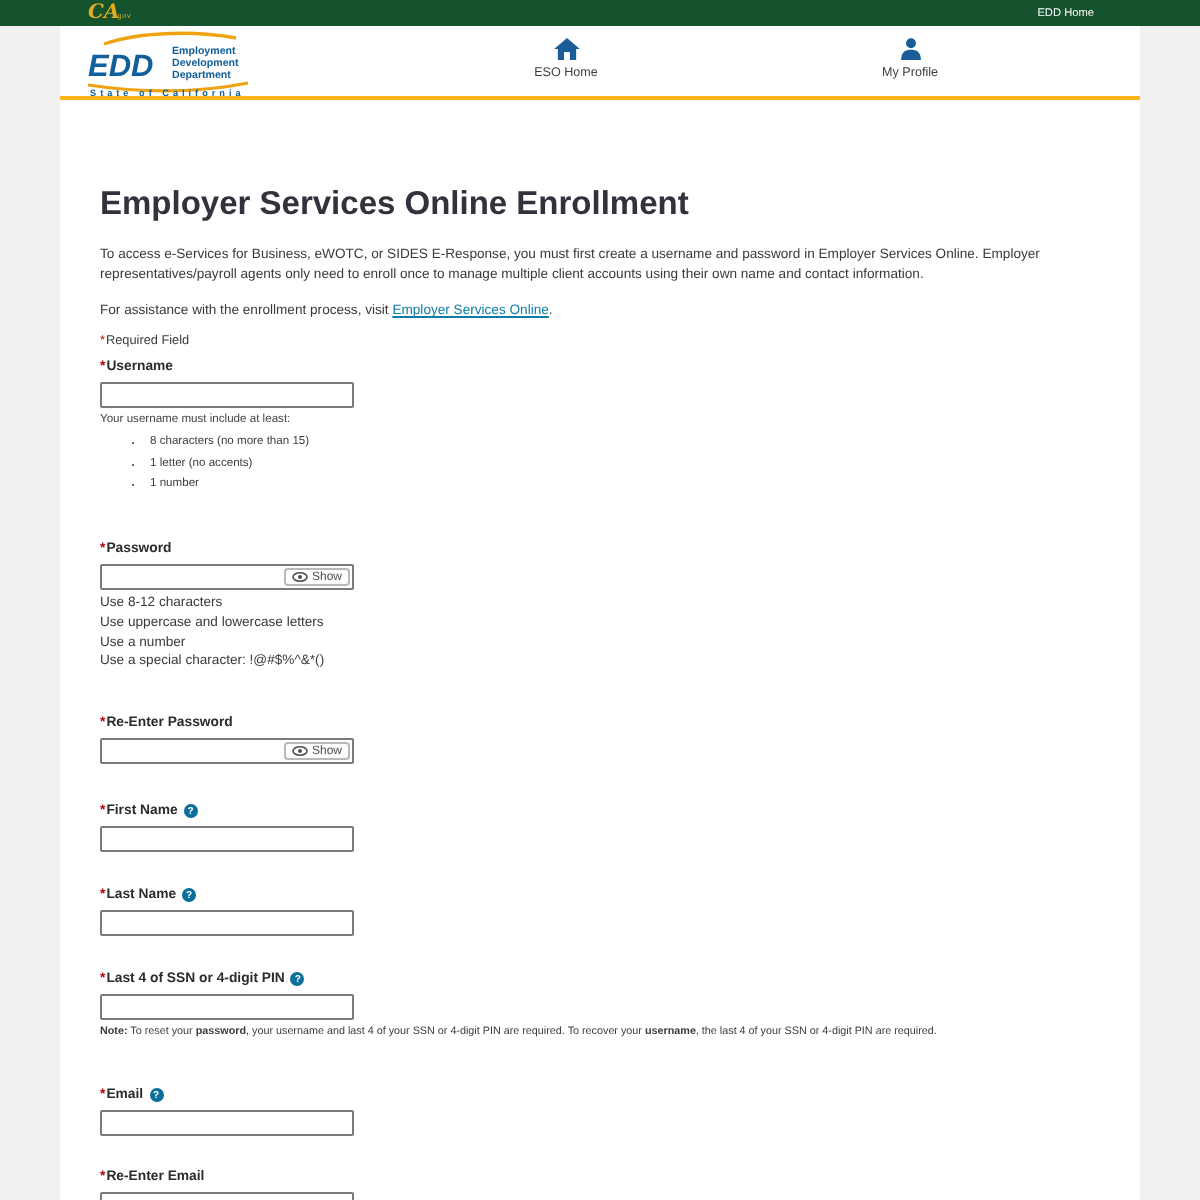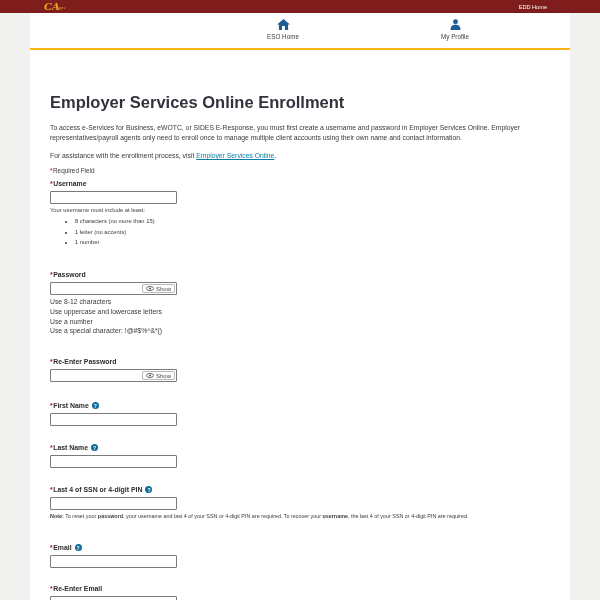--- a/index.html
+++ b/index.html
@@ -1,20 +1,20 @@
 <!DOCTYPE html>
 <html><head>
 <meta charset="utf-8">
 <style>
   * { margin:0; padding:0; box-sizing:border-box; }
   html,body { width:600px; height:600px; overflow:hidden; }
   body { background:#f1f1f0; font-family:"Liberation Sans",sans-serif; color:#3a3a3a; }
 
   
-  .utility-bar { height:13px; background:#7f1d1d; display:flex; align-items:center; justify-content:space-between; padding:0 53px 0 44px; }
+  .utility-bar { height:13px; background:#14532d; display:flex; align-items:center; justify-content:space-between; padding:0 53px 0 44px; }
   .ca-logo { display:flex; align-items:flex-end; text-decoration:none; line-height:1; }
   .ca-script { color:#e3ad1f; font-family:"DejaVu Serif",serif; font-style:italic; font-weight:bold; font-size:10px; }
   .ca-gov { color:#e3ad1f; font-size:3.6px; letter-spacing:.4px; margin-left:-1px; margin-bottom:.5px; font-style:normal; }
   .edd-home-link { color:#ffffff; font-size:5.6px; text-decoration:none; }
 
   
   .card { width:540px; height:587px; margin:0 auto; background:#ffffff; }
 
   
   .site-header { position:relative; height:37px; border-bottom:2.5px solid #fcb316; }
@@ -63,20 +63,31 @@
   <a class="ca-logo">
     <span class="ca-script">CA</span>
     <span class="ca-gov">gov</span>
   </a>
   <a class="edd-home-link">EDD Home</a>
 </div>
 
 <div class="card">
 
   <div class="site-header">
+    <a class="edd-logo">
+      <svg width="82" height="34" viewBox="0 0 82 34">
+        <path d="M9 7 C 28 0.5, 56 0.5, 75 4" fill="none" stroke="#f0a30e" stroke-width="1.7"></path>
+        <text x="1" y="23" font-family="'Liberation Sans',sans-serif" font-style="italic" font-weight="bold" font-size="15.5" fill="#11609c">EDD</text>
+        <text x="43" y="12" font-family="'Liberation Sans',sans-serif" font-weight="bold" font-size="5.3" fill="#11609c">Employment</text>
+        <text x="43" y="18" font-family="'Liberation Sans',sans-serif" font-weight="bold" font-size="5.3" fill="#11609c">Development</text>
+        <text x="43" y="24" font-family="'Liberation Sans',sans-serif" font-weight="bold" font-size="5.3" fill="#11609c">Department</text>
+        <path d="M1 27.5 C 28 31.5, 56 31.5, 81 26.5" fill="none" stroke="#f0a30e" stroke-width="1.6"></path>
+        <text x="2" y="33" font-family="'Liberation Sans',sans-serif" font-weight="bold" font-size="4.6" letter-spacing="2" fill="#11609c">State of California</text>
+      </svg>
+    </a>
 
     <a class="nav-item nav-eso">
       <svg width="13" height="11" viewBox="0 0 14 12">
         <path d="M7 0 L14 6 L12 6 L12 12 L8.6 12 L8.6 7.6 L5.4 7.6 L5.4 12 L2 12 L2 6 L0 6 Z" fill="#1b5d97"></path>
       </svg>
       <span>ESO Home</span>
     </a>
 
     <a class="nav-item nav-profile">
       <svg width="11" height="11" viewBox="0 0 12 12">

